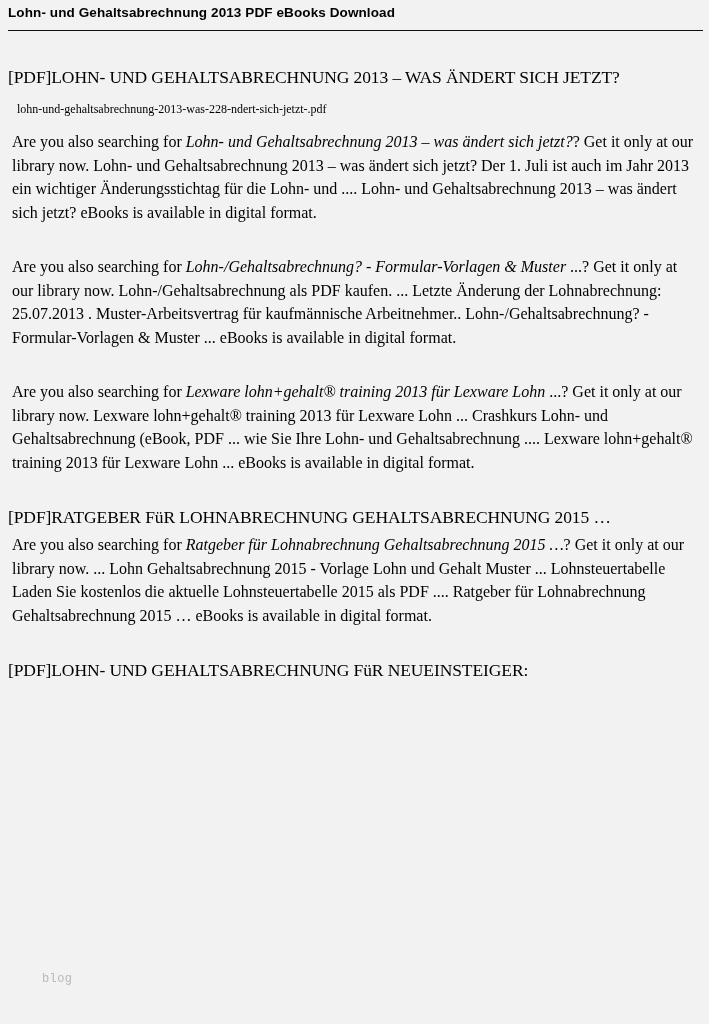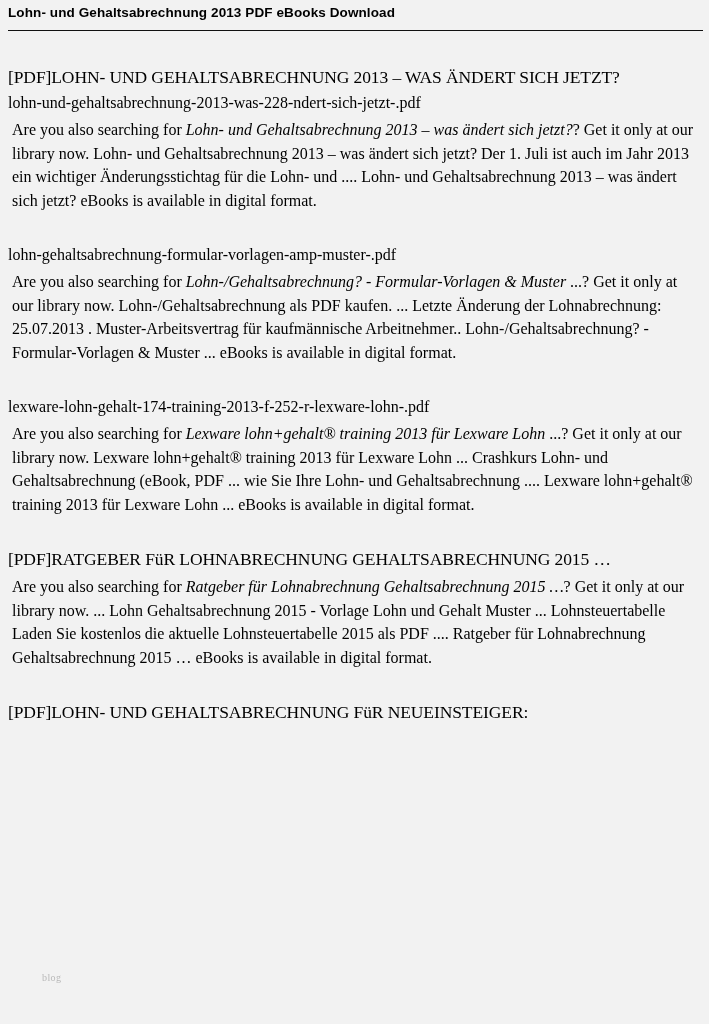--- a/index.html
+++ b/index.html
@@ -45,38 +45,38 @@
   }
   .result-heading {
     font-family: "Liberation Serif", serif;
     font-weight: normal;
     font-size: 17.5px;
     line-height: 24px;
     margin: 0 0 2px 0;
     letter-spacing: -0.1px;
   }
   .result-file {
-    font-size: 16px;
+    font-size: 12px;
     line-height: 23px;
-    margin: 0;
+    margin: 9px;
   }
   .result-body {
     font-size: 16px;
     line-height: 23.5px;
     margin: 4px;
   }
   .result-body em {
     font-style: italic;
   }
   .watermark {
     position: absolute;
     left: 42px;
     top: 972px;
-    font-family: Liberation Serif, serif;
-    font-size: 10px;
+    font-family: Liberation Mono, monospace;
+    font-size: 12px;
     color: #b9b9b9;
     letter-spacing: 0.4px;
   }
 </style>
 </head>
 <body>
 
 <div class="page">
 
   <div class="doc-title">Lohn- und Gehaltsabrechnung 2013 PDF eBooks Download</div>
@@ -84,26 +84,24 @@
 
   <div class="results">
 
     <div class="result">
       <div class="result-heading">[PDF]LOHN- UND GEHALTSABRECHNUNG 2013 – WAS ÄNDERT SICH JETZT?</div>
       <div class="result-file">lohn-und-gehaltsabrechnung-2013-was-228-ndert-sich-jetzt-.pdf</div>
       <p class="result-body"><span>Are you also searching for </span><em>Lohn- und Gehaltsabrechnung 2013 – was ändert sich jetzt?</em><span>? Get it only at our library now. Lohn- und Gehaltsabrechnung 2013 – was ändert sich jetzt? Der 1. Juli ist auch im Jahr 2013 ein wichtiger Änderungsstichtag für die Lohn- und .... Lohn- und Gehaltsabrechnung 2013 – was ändert sich jetzt? eBooks is available in digital format.</span></p>
     </div>
 
     <div class="result">
-      <div class="result-file">lohn-gehaltsabrechnung-formular-vorlagen-amp-muster-.pdf</div>
       <p class="result-body"><span>Are you also searching for </span><em>Lohn-/Gehaltsabrechnung? - Formular-Vorlagen &amp; Muster</em><span> ...? Get it only at our library now. Lohn-/Gehaltsabrechnung als PDF kaufen. ... Letzte Änderung der Lohnabrechnung: 25.07.2013 . Muster-Arbeitsvertrag für kaufmännische Arbeitnehmer.. Lohn-/Gehaltsabrechnung? - Formular-Vorlagen &amp; Muster ... eBooks is available in digital format.</span></p>
     </div>
 
     <div class="result">
-      <div class="result-file">lexware-lohn-gehalt-174-training-2013-f-252-r-lexware-lohn-.pdf</div>
       <p class="result-body"><span>Are you also searching for </span><em>Lexware lohn+gehalt® training 2013 für Lexware Lohn</em><span> ...? Get it only at our library now. Lexware lohn+gehalt® training 2013 für Lexware Lohn ... Crashkurs Lohn- und Gehaltsabrechnung (eBook, PDF ... wie Sie Ihre Lohn- und Gehaltsabrechnung .... Lexware lohn+gehalt® training 2013 für Lexware Lohn ... eBooks is available in digital format.</span></p>
     </div>
 
     <div class="result">
       <div class="result-heading">[PDF]RATGEBER FüR LOHNABRECHNUNG GEHALTSABRECHNUNG 2015 …</div>
       <p class="result-body"><span>Are you also searching for </span><em>Ratgeber für Lohnabrechnung Gehaltsabrechnung 2015 …</em><span>? Get it only at our library now. ... Lohn Gehaltsabrechnung 2015 - Vorlage Lohn und Gehalt Muster ... Lohnsteuertabelle Laden Sie kostenlos die aktuelle Lohnsteuertabelle 2015 als PDF .... Ratgeber für Lohnabrechnung Gehaltsabrechnung 2015 … eBooks is available in digital format.</span></p>
     </div>
 
     <div class="result">
       <div class="result-heading">[PDF]LOHN- UND GEHALTSABRECHNUNG FüR NEUEINSTEIGER:</div>

